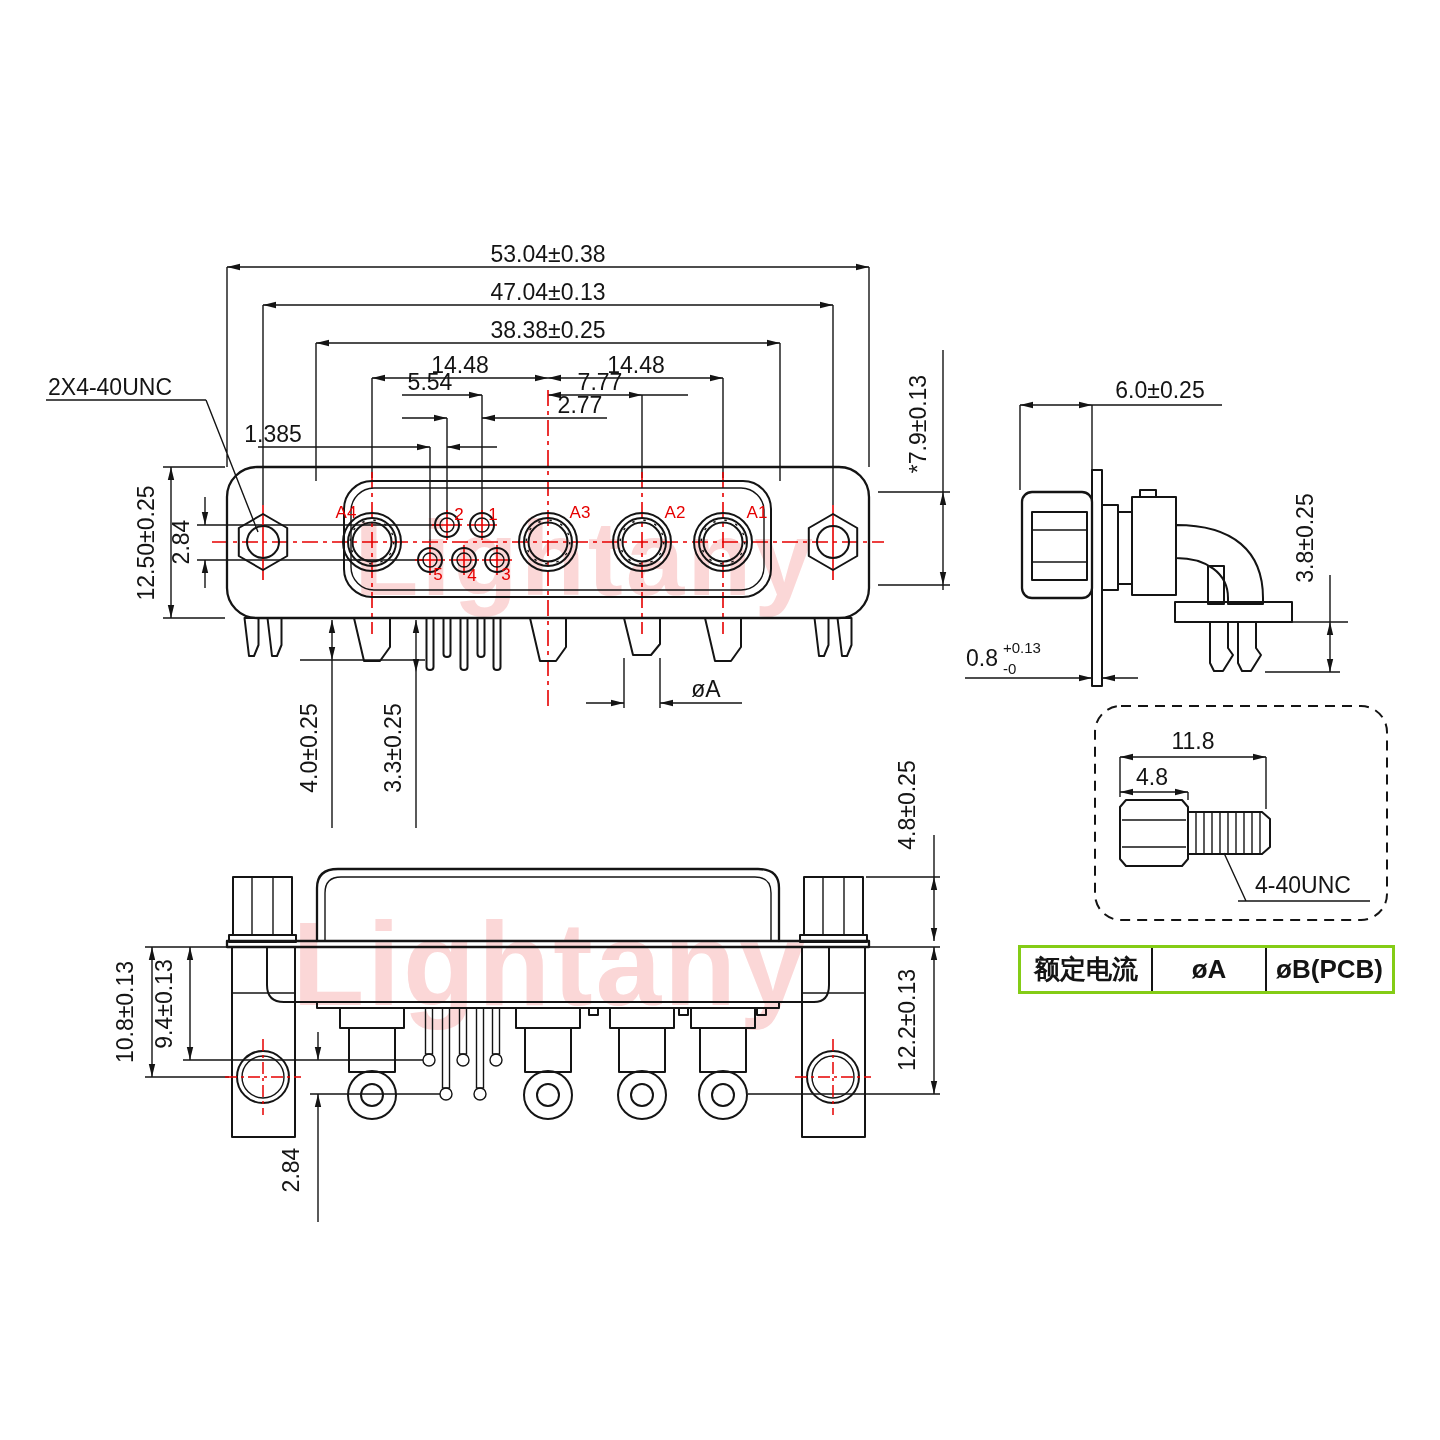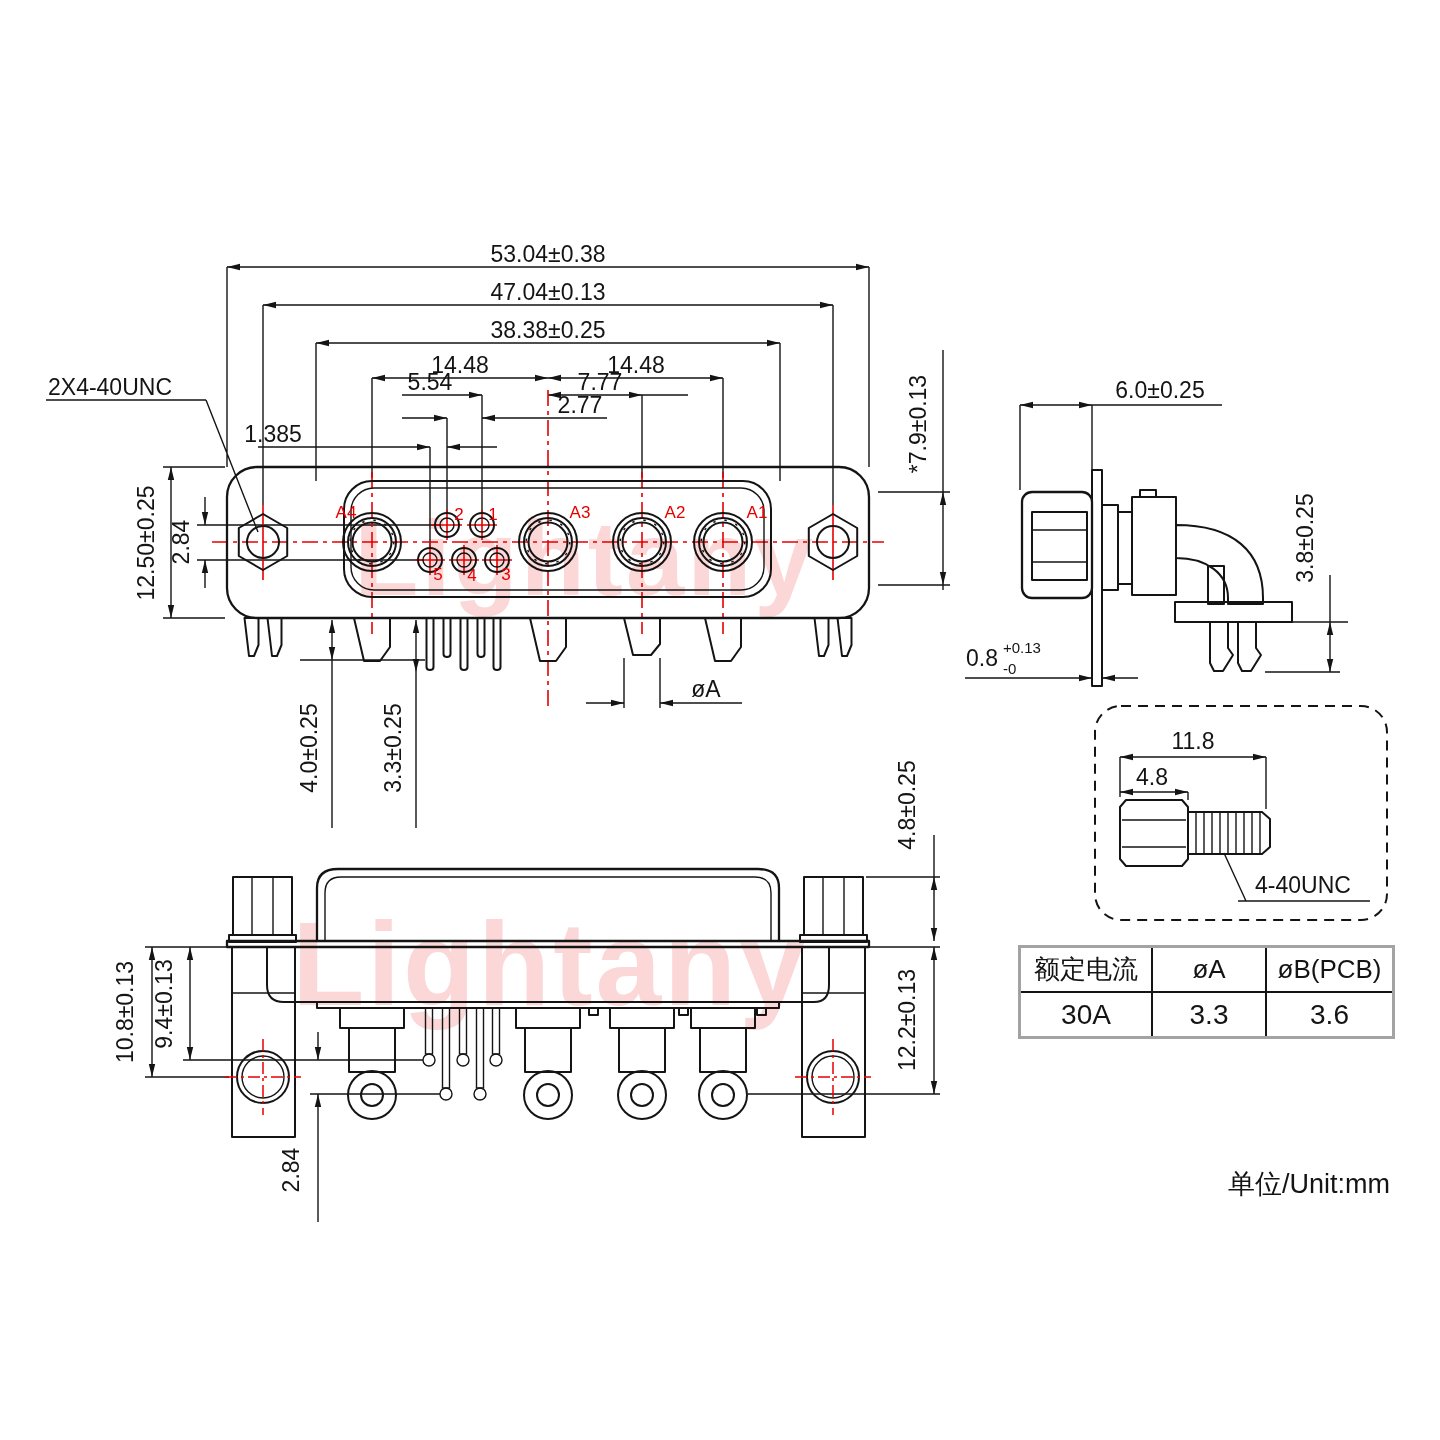--- a/index.html
+++ b/index.html
@@ -16,21 +16,21 @@
   .dt{fill:#141414;font-size:23px;}
   .dts{fill:#141414;font-size:15px;}
   .red{fill:#e60000;font-size:17px;}
   .wm{fill:#fbd7d7;font-weight:bold;letter-spacing:3px;}
   .mid{text-anchor:middle;}
   
   .spec{position:absolute;left:1018px;top:945px;border-collapse:collapse;table-layout:fixed;}
   .spec td{border:2px solid #141414;text-align:center;vertical-align:middle;
            font-size:28px;color:#141414;height:43px;padding:0;}
   .spec tr.hd td{font-size:26px;}
-  .spec{border:3px solid #a3a3a3;}
+  .spec{border:3px solid #84cc16;font-weight:bold;}
   .unit{position:absolute;left:1150px;top:1166px;width:240px;text-align:right;
         font-size:27px;color:#141414;}
 </style>
 </head>
 <body>
 
 <div class="canvas">
 <svg width="1440" height="1440" viewBox="0 0 1440 1440">
 
   <g>
@@ -334,22 +334,16 @@
 
 </svg>
 
 <table class="spec">
   <tbody>
         <tr class="hd">
     <td style="width:130px">额定电流</td>
     <td style="width:112px">øA</td>
     <td style="width:125px">øB(PCB)</td>
   </tr>
-  <tr>
-    <td>30A</td>
-    <td>3.3</td>
-    <td>3.6</td>
-  </tr>
 </tbody>
     </table>
-<div class="unit">单位/Unit:mm</div>
 
 </div>
 
 </body></html>

